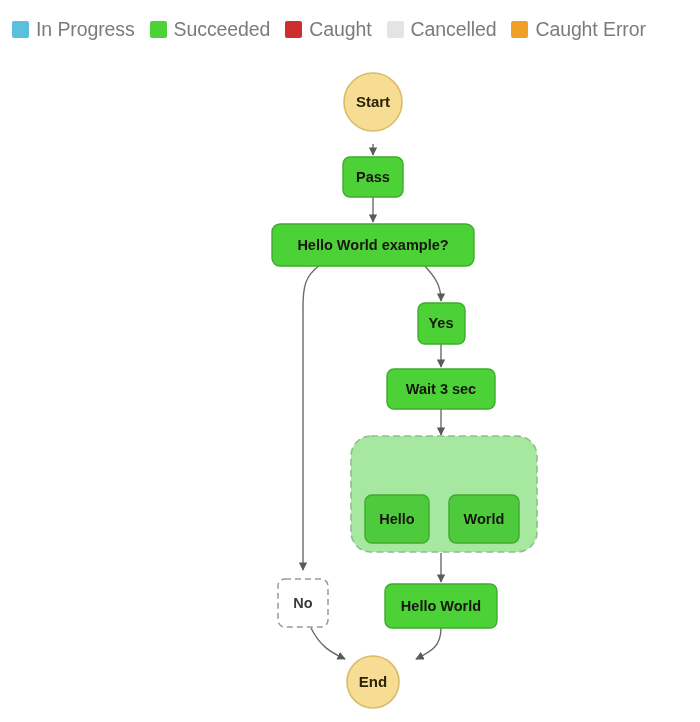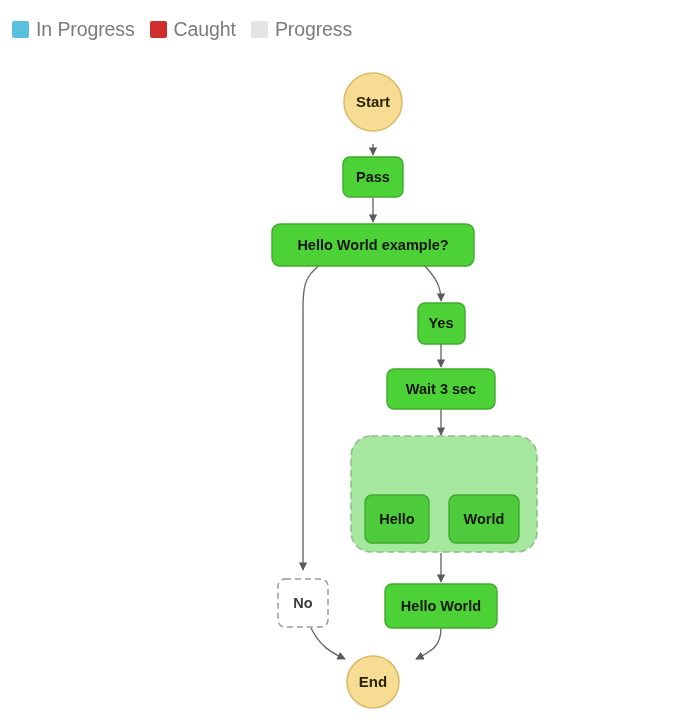--- a/index.html
+++ b/index.html
@@ -82,31 +82,39 @@
 </head>
 <body>
 
 <div id="legend">
 
   <div class="legend-item">
     <span class="legend-swatch" style="background:#5bc0de"></span>
     <span class="legend-label">In Progress</span>
   </div>
 
+  <div class="legend-item">
+    <span class="legend-swatch" style="background:#4cd137"></span>
+    <span class="legend-label">Succeeded</span>
+  </div>
 
   <div class="legend-item">
     <span class="legend-swatch" style="background:#cf2e2e"></span>
     <span class="legend-label">Caught</span>
   </div>
 
   <div class="legend-item">
     <span class="legend-swatch" style="background:#e4e4e4"></span>
-    <span class="legend-label">Progress</span>
-  </div>
-
+    <span class="legend-label">Cancelled</span>
+  </div>
+
+  <div class="legend-item">
+    <span class="legend-swatch" style="background:#efa126"></span>
+    <span class="legend-label">Caught Error</span>
+  </div>
 
 </div>
 
 <svg id="graph-canvas" viewBox="0 0 700 664" width="700" height="664">
 
   <defs>
     <marker id="arrow" viewBox="0 0 10 10" refX="9" refY="5" markerWidth="6" markerHeight="6" orient="auto-start-reverse">
       <path d="M 0 0 L 10 5 L 0 10 z" fill="#5a5a5a"></path>
     </marker>
   </defs>

